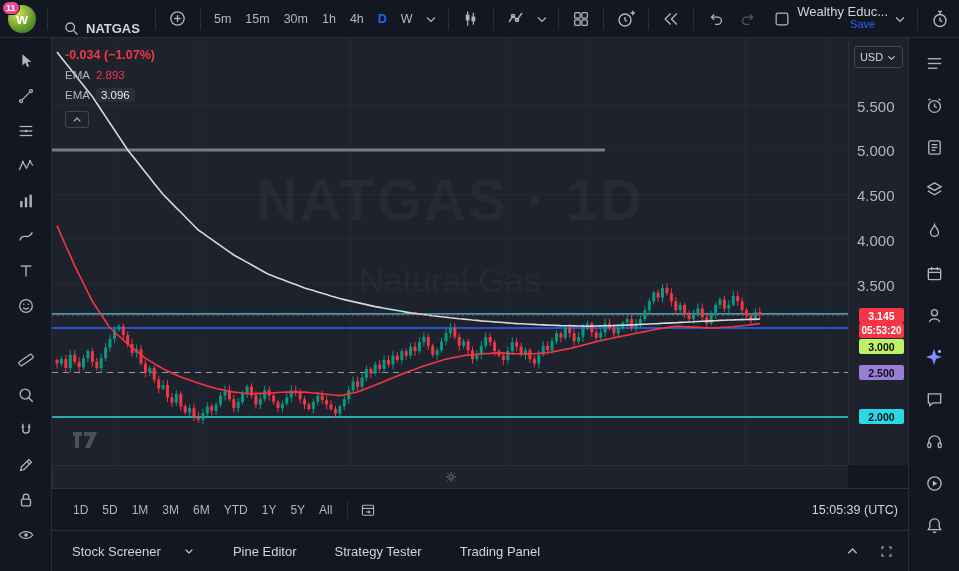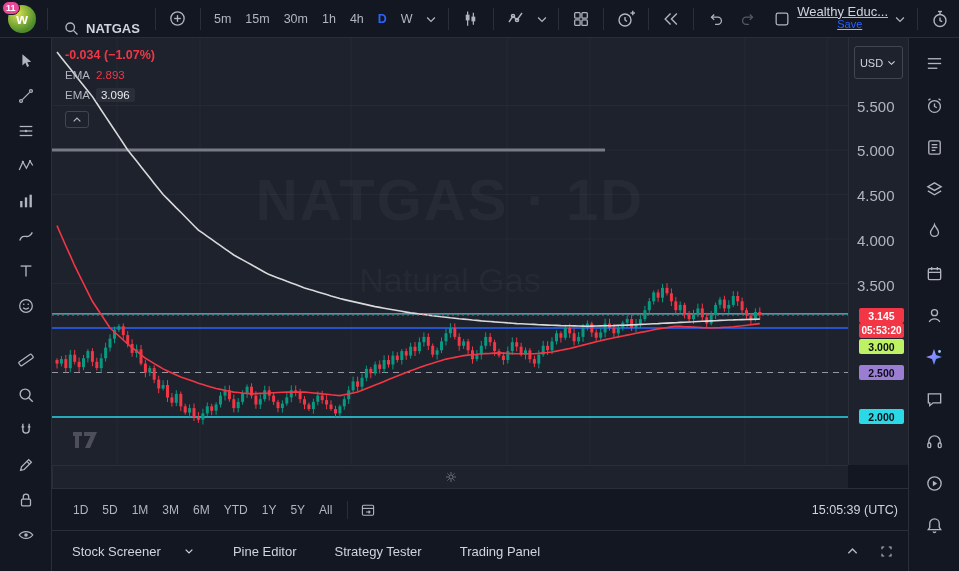--- a/index.html
+++ b/index.html
@@ -91,21 +91,21 @@
   .collapse-btn {
     margin-top: 9px; width: 24px; height: 17px;
     background: #1e222d; border: 1px solid #434651; border-radius: 3px;
     color: #b2b5be; display: flex; align-items: center; justify-content: center; cursor: pointer;
   }
   .tv-wm { position: absolute; left: 20px; bottom: 16px; opacity: 0.45; }
 
   
   #price-scale { position: relative; background: #1e222d; border-left: 1px solid #2a2e39; font-size: 11px; }
   .usd-btn {
-    position: absolute; top: 8px; left: 5px; right: 5px; height: 33px;
+    position: absolute; top: 8px; left: 5px; right: 5px; height: 22px;
     background: none; border: 1px solid #434651; border-radius: 3px;
     color: #d1d4dc; font-size: 11px; display: flex; align-items: center; justify-content: center; gap: 3px;
     cursor: pointer; font-family: "Liberation Sans", sans-serif;
   }
   .pl-label { position: absolute; left: 8px; color: #b2b5be; font-size: 15px; }
   .price-badge {
     position: absolute; left: 10px; right: 4px; height: 15px; border-radius: 2px;
     font-size: 10.5px; font-weight: bold; display: flex; align-items: center; justify-content: center;
   }
   .badge-red { background: #f23645; color: #fff; }
@@ -252,21 +252,21 @@
       </button>
     </div>
 
     <div class="tb-group">
       <div class="layout-cluster">
         <button class="icon-btn">
           <svg width="18" height="18" viewBox="0 0 20 20" fill="none" stroke="currentColor" stroke-width="1.4">
               <rect x="3.5" y="3.5" width="13" height="13" rx="2"></rect>
             </svg>
         </button>
-        <div style="display:flex;flex-direction:column;align-items:flex-start;text-decoration:underline;">
+        <div style="display:flex;flex-direction:column;align-items:center;">
           <span class="layout-title">Wealthy Educ...</span>
           <span class="save-label">Save</span>
         </div>
       </div>
       <button class="icon-btn" style="width:20px">
         <svg width="14" height="14" viewBox="0 0 18 18" fill="none" stroke="currentColor" stroke-width="1.6">
             <polyline points="4,7 9,12 14,7"></polyline>
           </svg>
       </button>
       <div class="tb-sep"></div>

